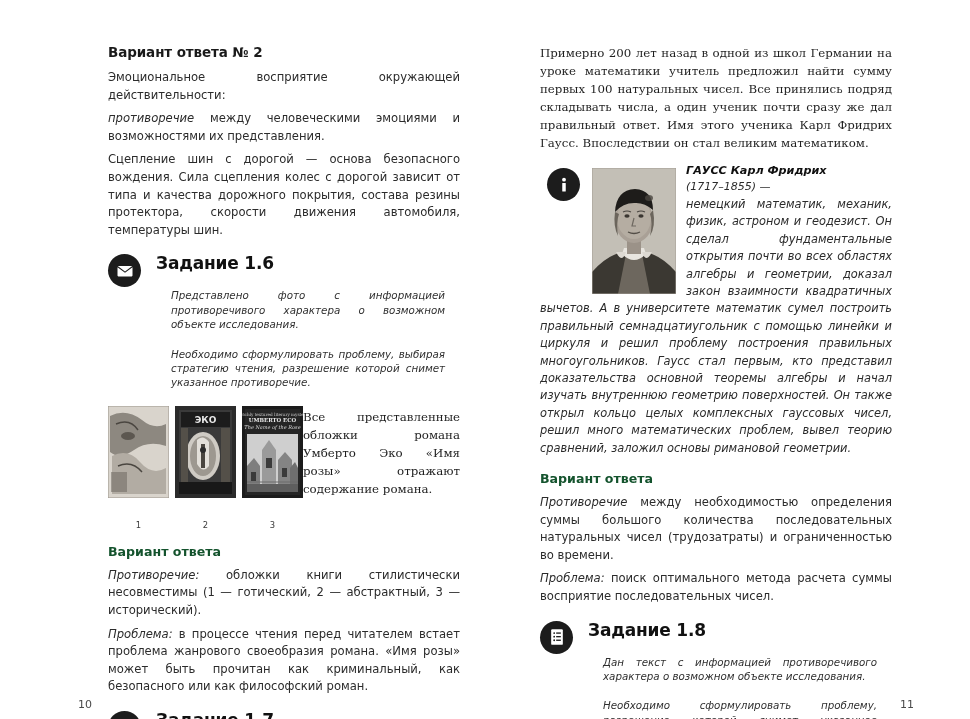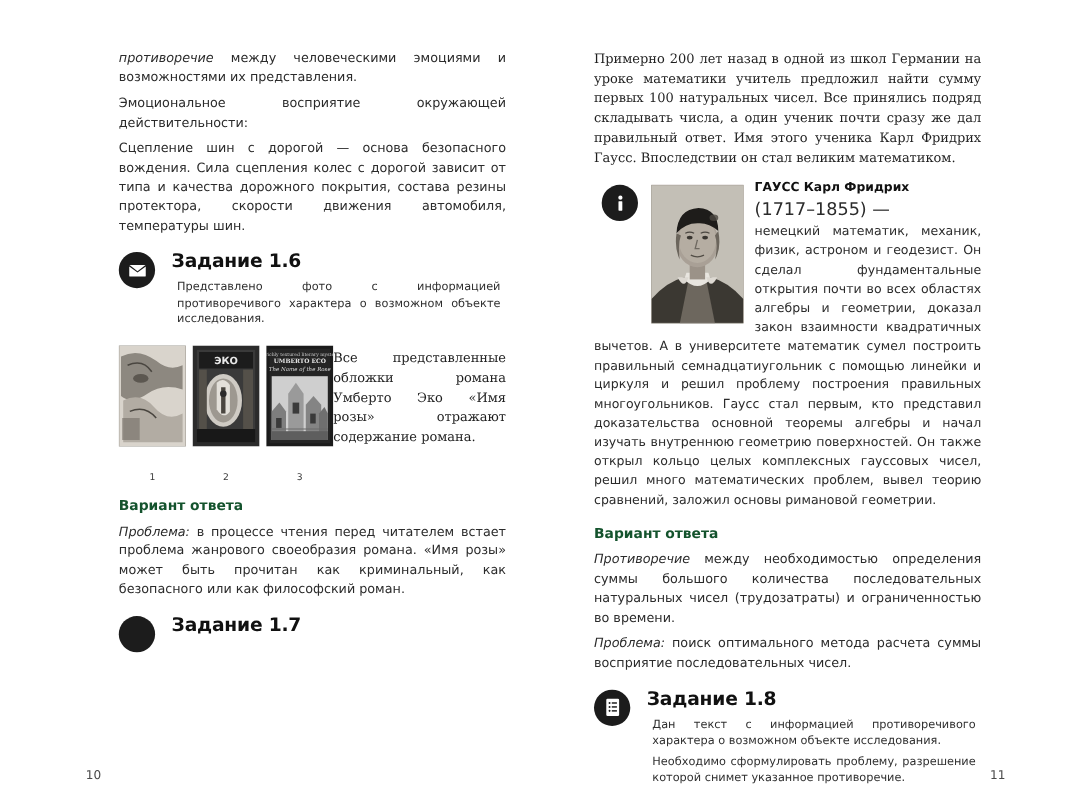--- a/index.html
+++ b/index.html
@@ -70,23 +70,24 @@
   .task-title {
     font-size: 17px;
     font-weight: bold;
     margin: 0 0 6px 0;
     color: #111111;
     letter-spacing: -0.2px;
   }
   .task-desc {
     font-size: 10.3px;
     line-height: 14.4px;
-    margin: 5px;
+    margin: 15px;
     text-align: justify;
     color: #2f2f2f;
+    font-style: italic;
   }
   .subhead {
     font-size: 12.6px;
     font-weight: bold;
     margin: 14px 0 8px 0;
     color: #14532d;
   }
 
   
   .covers-wrap {
@@ -123,20 +124,21 @@
   .covers-text {
     flex: 1;
     padding-top: 2px;
   }
 
   
   .info-block {
     position: relative;
     margin-top: 12px;
     min-height: 120px;
+    font-style: italic;
   }
   .info-icon {
     position: absolute;
     left: 7px;
     top: 4px;
     width: 33px;
     height: 33px;
     border-radius: 50%;
     background: #1c1c1c;
     display: flex;
@@ -152,21 +154,21 @@
     position: relative;
     overflow: hidden;
   }
   .info-name {
     font-size: 11.2px;
     font-weight: bold;
     margin: 0 0 3px 0;
     color: #111;
   }
   .info-dates {
-    font-size: 16px;
+    font-size: 11px;
     margin: 0 0 3px 0;
     color: #2b2b2b;
   }
   .info-text {
     font-size: 11.4px;
     line-height: 17.4px;
     margin: 0;
     text-align: justify;
     color: #2b2b2b;
   }
@@ -205,39 +207,41 @@
 
   svg { display: block; }
 </style>
 </head>
 <body>
 
 <div class="page">
 
   <div class="col col-left">
 
+    <h2 class="heading">Вариант ответа № 2</h2>
+
+    <p class="body-sans">Эмоциональное восприятие окружающей действительности:</p>
 
     <p class="body-sans">
       <span class="ital">противоречие</span><span> между человеческими эмоциями и возможностями их представления.</span>
     </p>
-
-    <p class="body-sans">Эмоциональное восприятие окружающей действительности:</p>
 
 
     <p class="body-sans">Сцепление шин с дорогой — основа безопасного вождения. Сила сцепления колес с дорогой зависит от типа и качества дорожного покрытия, состава резины протектора, скорости движения автомобиля, температуры шин.</p>
 
     <div class="task-block">
       <div class="task-icon">
         <svg width="20" height="20" viewBox="0 0 24 24">
           <path d="M3 7.5 L12 14 L21 7.5 L21 17.5 Q21 18.5 20 18.5 L4 18.5 Q3 18.5 3 17.5 Z" fill="#ffffff"></path>
           <path d="M3.3 6 L20.7 6 L12 12.6 Z" fill="#ffffff"></path>
         </svg>
       </div>
       <div class="task-title">Задание 1.6</div>
       <p class="task-desc">Представлено фото с информацией противоречивого характера о возможном объекте исследования.</p>
+      <p class="task-desc">Необходимо сформулировать проблему, выбирая стратегию чтения, разрешение которой снимет указанное противоречие.</p>
     </div>
 
     <div class="covers-wrap">
       <div class="covers">
         <div class="covers-row">
 
           <div class="cover">
             <svg width="61" height="92" viewBox="0 0 61 92">
               <rect width="61" height="92" fill="#ded9d2"></rect>
               <path d="M0 0 L61 0 L61 92 L0 92 Z" fill="#d9d4cc"></path>
@@ -295,20 +299,23 @@
           <div class="cover-caption">3</div>
         </div>
       </div>
       <div class="covers-text">
         <p class="body-serif">Все представленные обложки романа Умберто Эко «Имя розы» отражают содержание романа.</p>
       </div>
     </div>
 
     <div class="subhead">Вариант ответа</div>
 
+    <p class="body-sans">
+      <span class="ital">Противоречие:</span><span> обложки книги стилистически несовместимы (1 — готический, 2 — абстрактный, 3 — исторический).</span>
+    </p>
 
     <p class="body-sans">
       <span class="ital">Проблема:</span><span> в процессе чтения перед читателем встает проблема жанрового своеобразия романа. «Имя розы» может быть прочитан как криминальный, как безопасного или как философский роман.</span>
     </p>
 
     <div class="task-block">
       <div class="task-icon">
         
       </div>
       <div class="task-title">Задание 1.7</div>

